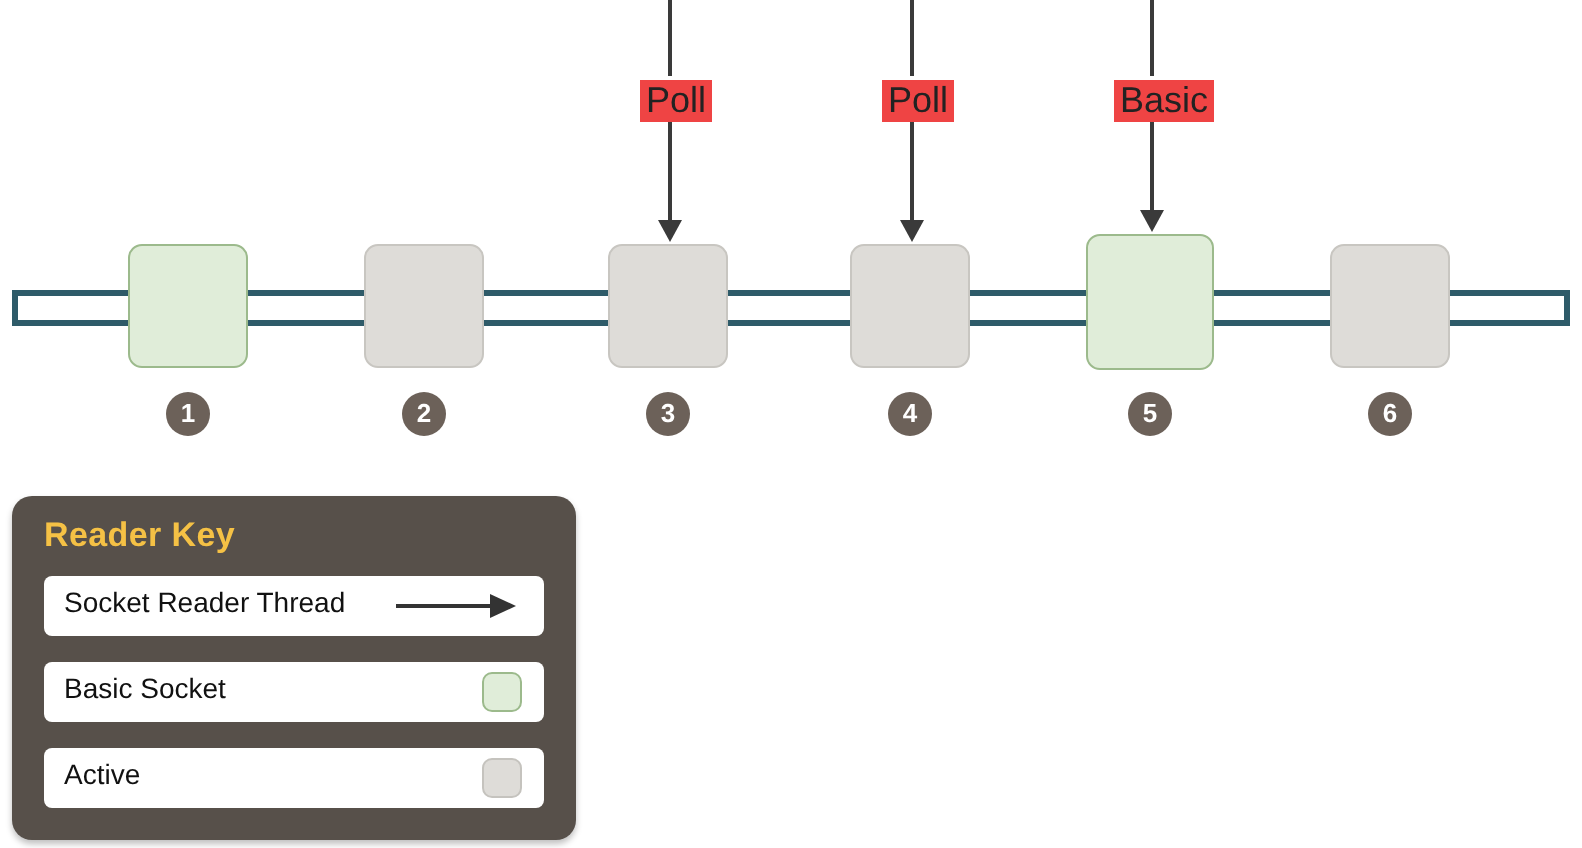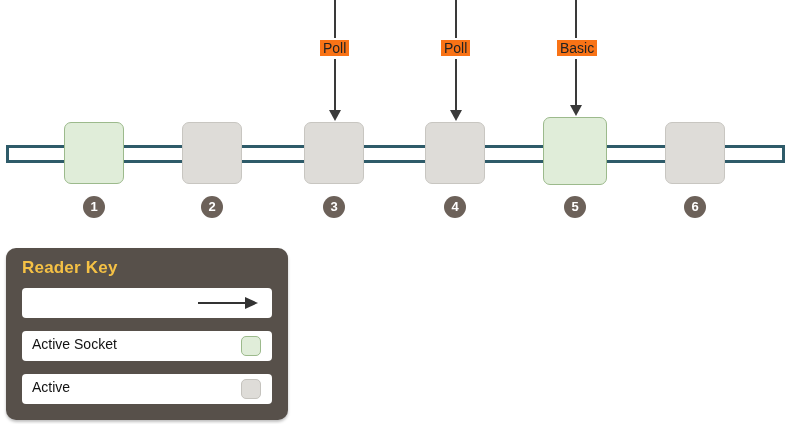--- a/index.html
+++ b/index.html
@@ -70,24 +70,24 @@
   .arrow-head{
     position:absolute;
     left:-5px;
     width:0;height:0;
     border-left:6px solid transparent;
     border-right:6px solid transparent;
     border-top:11px solid #3a3a3a;
   }
   .arrow-label{
     position:absolute;
-    font-size:14px;
+    font-size:18px;
     color:#222222;
     white-space:nowrap;
-    background:#f97316;
+    background:#ef4444;
     padding:0 3px;
   }
 
   
   .legend{
     position:absolute;
     left:6px; top:248px;
     width:282px; height:172px;
     background:#57504a;
     border-radius:10px;
@@ -182,25 +182,26 @@
         <div class="arrow-line-bot" style="top: 59px; height: 46px;"></div>
         <div class="arrow-head" style="top: 105px;"></div>
         <div class="arrow-label" style="left: -18px; top: 40px;">Basic</div>
       </div>
     </div>
 
   <div class="legend">
     <div class="legend-title">Reader Key</div>
     <div id="legend-rows">
         <div class="legend-row" style="top: 40px;">
+          <div class="lbl">Socket Reader Thread</div>
           <div class="lg-arrow-stem"></div>
           <div class="lg-arrow-head"></div>
         </div>
         <div class="legend-row" style="top: 83px;">
-          <div class="lbl">Active Socket</div>
+          <div class="lbl">Basic Socket</div>
           <div class="lg-swatch active"></div>
         </div>
         <div class="legend-row" style="top: 126px;">
           <div class="lbl">Active</div>
           <div class="lg-swatch plain"></div>
         </div>
       </div>
   </div>
 
 </div>

